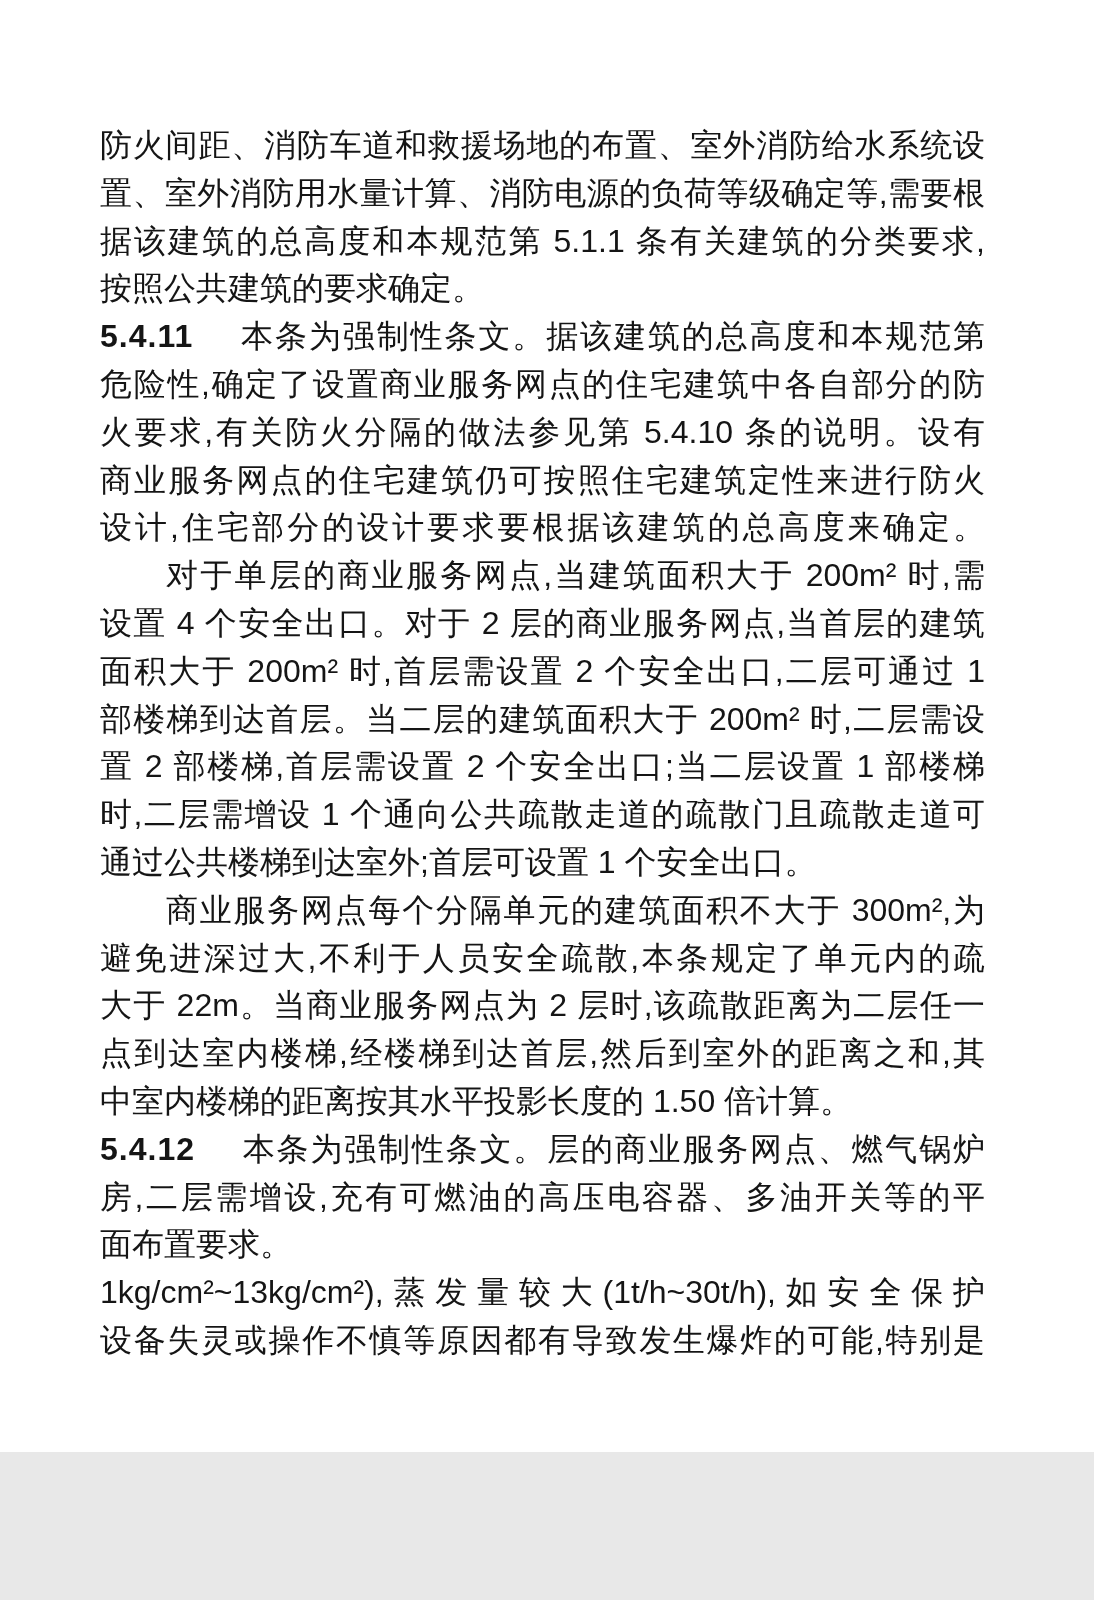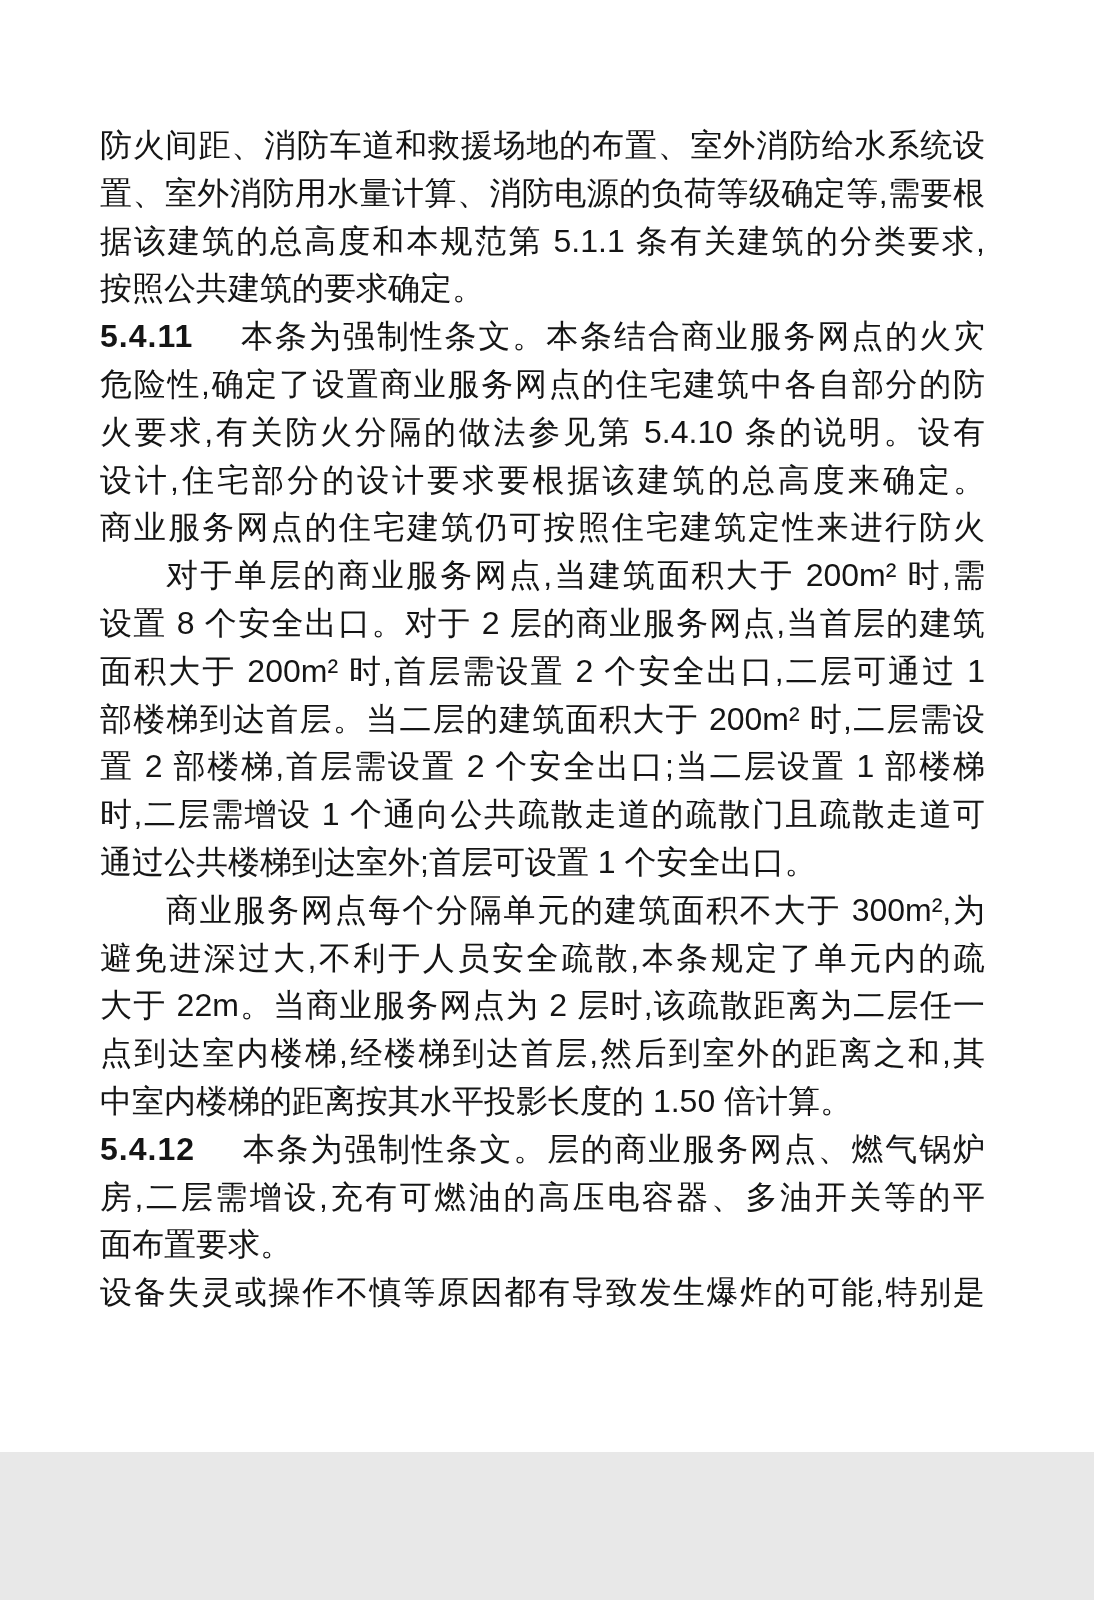--- a/index.html
+++ b/index.html
@@ -56,36 +56,37 @@
 </style>
 </head>
 <body>
 
 <div class="page">
   <div class="content">
     <div class="line">防火间距、消防车道和救援场地的布置、室外消防给水系统设</div>
     <div class="line">置、室外消防用水量计算、消防电源的负荷等级确定等,需要根</div>
     <div class="line">据该建筑的总高度和本规范第 5.1.1 条有关建筑的分类要求,</div>
     <div class="line end">按照公共建筑的要求确定。</div>
-    <div class="line"><span class="sec-num">5.4.11</span><span>本条为强制性条文。本条结合商业服务网点的火灾</span></div>
+    <div class="line"><span class="sec-num">5.4.11</span><span>本条为强制性条文。据该建筑的总高度和本规范第</span></div>
     <div class="line">危险性,确定了设置商业服务网点的住宅建筑中各自部分的防</div>
     <div class="line">火要求,有关防火分隔的做法参见第 5.4.10 条的说明。设有</div>
+    <div class="line">商业服务网点的住宅建筑仍可按照住宅建筑定性来进行防火</div>
     <div class="line">设计,住宅部分的设计要求要根据该建筑的总高度来确定。</div>
-    <div class="line">商业服务网点的住宅建筑仍可按照住宅建筑定性来进行防火</div>
     <div class="line indent">对于单层的商业服务网点,当建筑面积大于 200m² 时,需</div>
-    <div class="line">设置 8 个安全出口。对于 2 层的商业服务网点,当首层的建筑</div>
+    <div class="line">设置 4 个安全出口。对于 2 层的商业服务网点,当首层的建筑</div>
     <div class="line">面积大于 200m² 时,首层需设置 2 个安全出口,二层可通过 1</div>
     <div class="line">部楼梯到达首层。当二层的建筑面积大于 200m² 时,二层需设</div>
     <div class="line">置 2 部楼梯,首层需设置 2 个安全出口;当二层设置 1 部楼梯</div>
     <div class="line">时,二层需增设 1 个通向公共疏散走道的疏散门且疏散走道可</div>
     <div class="line end">通过公共楼梯到达室外;首层可设置 1 个安全出口。</div>
     <div class="line indent">商业服务网点每个分隔单元的建筑面积不大于 300m²,为</div>
     <div class="line">避免进深过大,不利于人员安全疏散,本条规定了单元内的疏</div>
     <div class="line">大于 22m。当商业服务网点为 2 层时,该疏散距离为二层任一</div>
     <div class="line">点到达室内楼梯,经楼梯到达首层,然后到室外的距离之和,其</div>
     <div class="line end">中室内楼梯的距离按其水平投影长度的 1.50 倍计算。</div>
     <div class="line"><span class="sec-num">5.4.12</span><span>本条为强制性条文。层的商业服务网点、燃气锅炉</span></div>
     <div class="line">房,二层需增设,充有可燃油的高压电容器、多油开关等的平</div>
     <div class="line end">面布置要求。</div>
+    <div class="line">1kg/cm²~13kg/cm²),蒸发量较大(1t/h~30t/h),如安全保护</div>
     <div class="line">设备失灵或操作不慎等原因都有导致发生爆炸的可能,特别是</div>
   </div>
   <div class="page-number">• 274 •</div>
 </div>
 
 </body></html>

